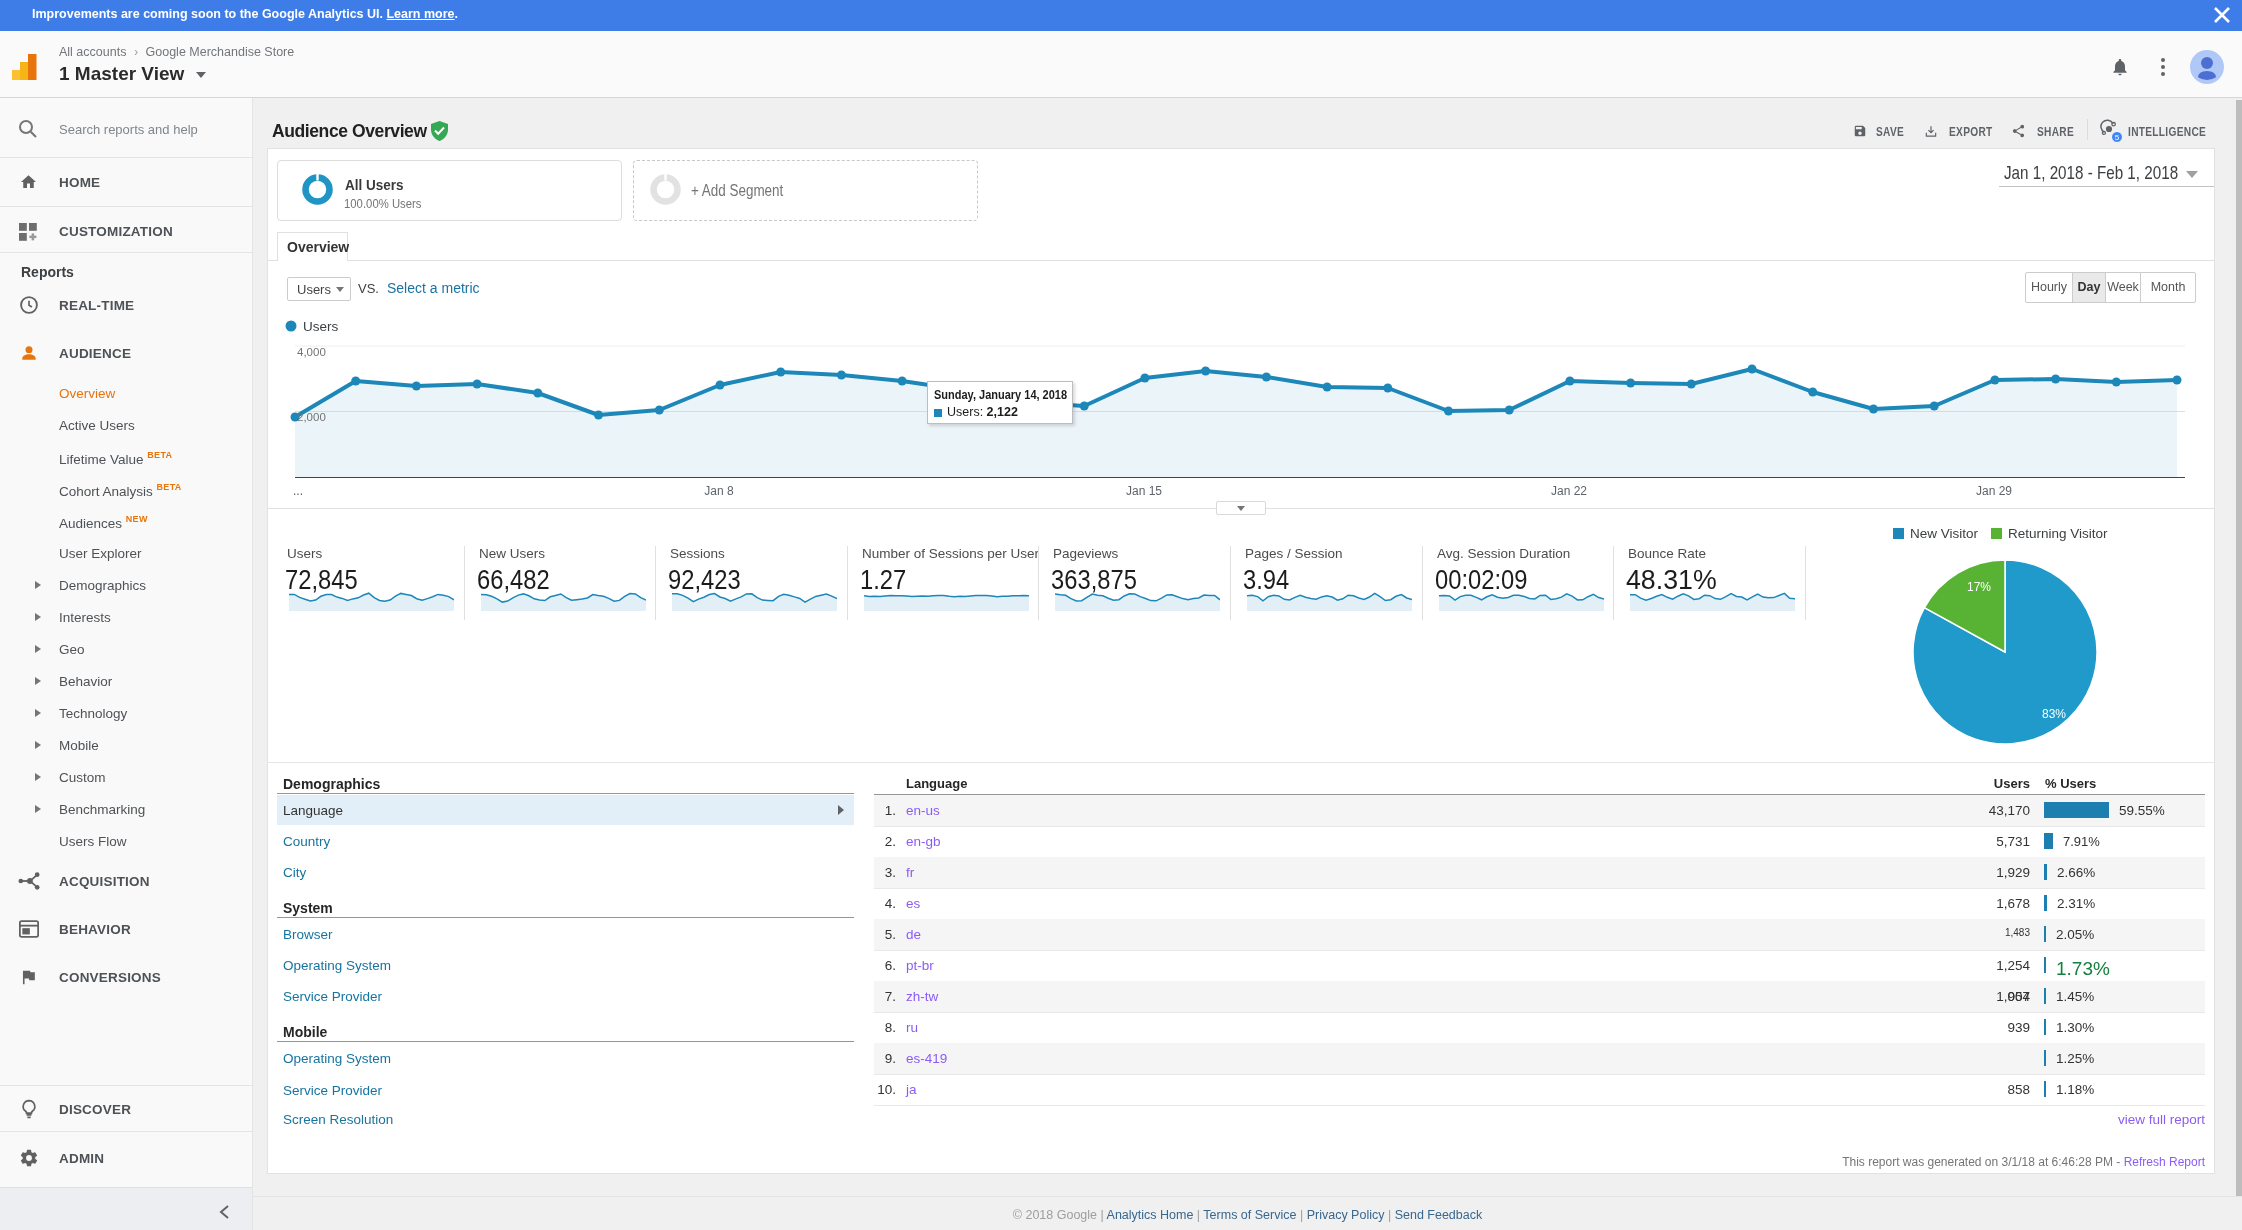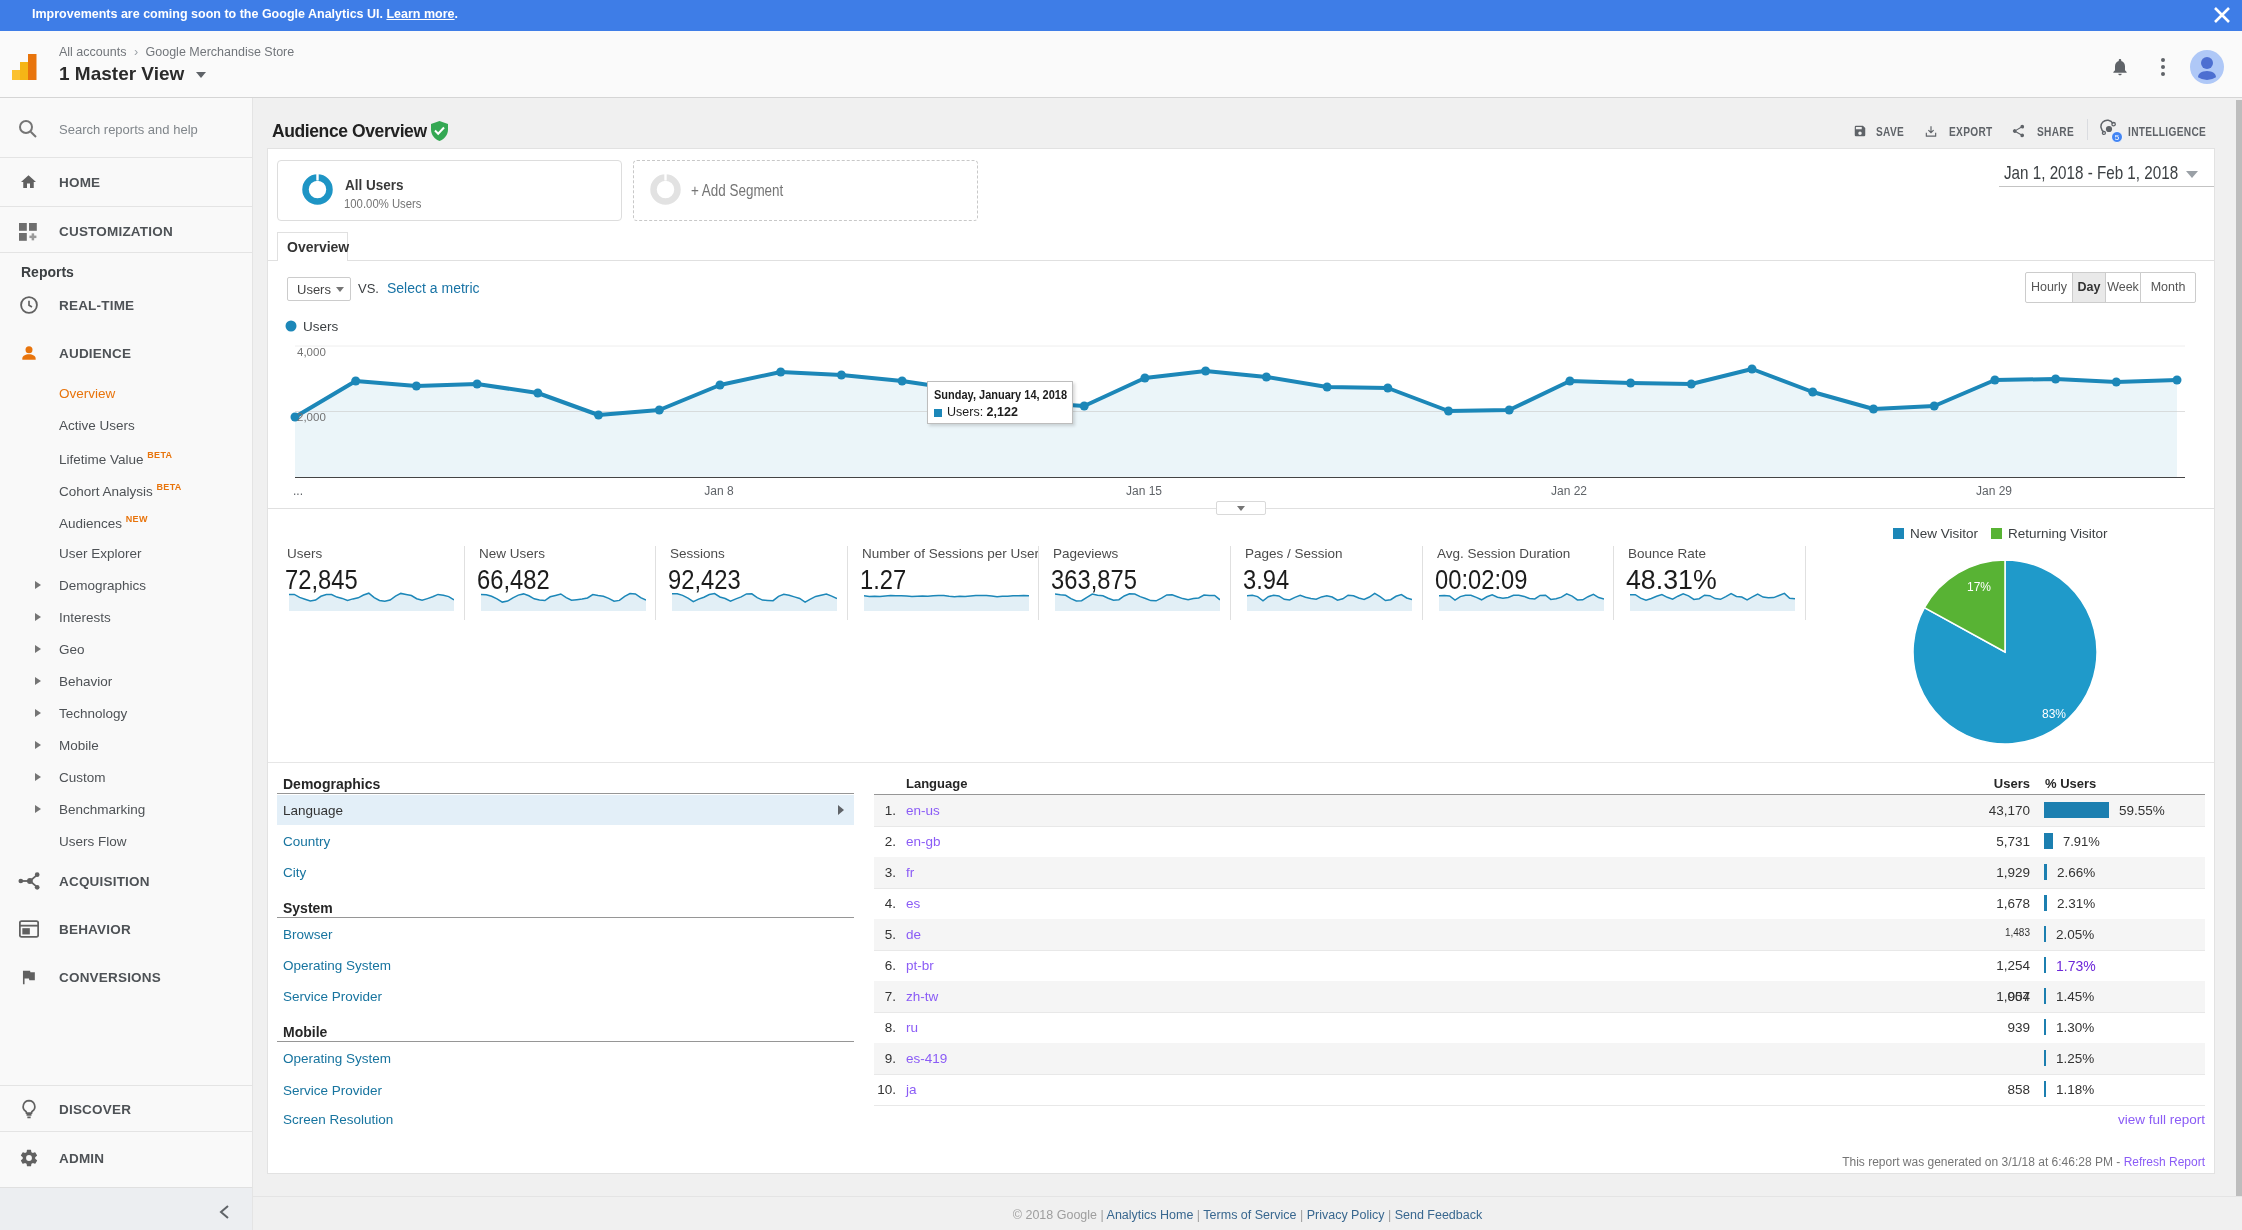--- a/index.html
+++ b/index.html
@@ -443,21 +443,21 @@
 <div class="abs" style="left:862px;top:927px;width:34px;text-align:right;font-size:13.5px;color:#333">5.</div>
 <div class="abs bluelink" style="left:906px;top:927px;font-size:13.5px">de</div>
 <div class="abs" style="left:1930px;top:927px;width:100px;text-align:right;font-size:10px;color:#333">1,483</div>
 <div class="abs" style="left:2044px;top:926px;width:2px;height:16px;background:#1c7fb0"></div>
 <div class="abs" style="left:2056px;top:927px;font-size:13.5px;color:#333">2.05%</div>
 <div class="abs rowline" style="left:874px;top:950px;width:1331px"></div>
 <div class="abs" style="left:862px;top:958px;width:34px;text-align:right;font-size:13.5px;color:#333">6.</div>
 <div class="abs bluelink" style="left:906px;top:958px;font-size:13.5px">pt-br</div>
 <div class="abs" style="left:1930px;top:958px;width:100px;text-align:right;font-size:13.5px;color:#333">1,254</div>
 <div class="abs" style="left:2044px;top:957px;width:2px;height:16px;background:#1c7fb0"></div>
-<div class="abs" style="left:2056px;top:958px;font-size:14px;color:#6d28d9">1.73%</div>
+<div class="abs" style="left:2056px;top:958px;font-size:19px;color:#15803d">1.73%</div>
 <div class="abs rowline" style="left:874px;top:981px;width:1331px"></div>
 <div class="abs" style="left:874px;top:981px;width:1331px;height:31px;background:#f5f5f5"></div>
 <div class="abs" style="left:862px;top:989px;width:34px;text-align:right;font-size:13.5px;color:#333">7.</div>
 <div class="abs bluelink" style="left:906px;top:989px;font-size:13.5px">zh-tw</div>
 <div class="abs" style="left:1930px;top:989px;width:100px;text-align:right;font-size:13.5px;color:#333">1,054</div>
 <div class="abs" style="left:2044px;top:988px;width:2px;height:16px;background:#1c7fb0"></div>
 <div class="abs" style="left:2056px;top:989px;font-size:13.5px;color:#333">1.45%</div>
 <div class="abs rowline" style="left:874px;top:1012px;width:1331px"></div>
 <div class="abs" style="left:862px;top:1020px;width:34px;text-align:right;font-size:13.5px;color:#333">8.</div>
 <div class="abs bluelink" style="left:906px;top:1020px;font-size:13.5px">ru</div>

